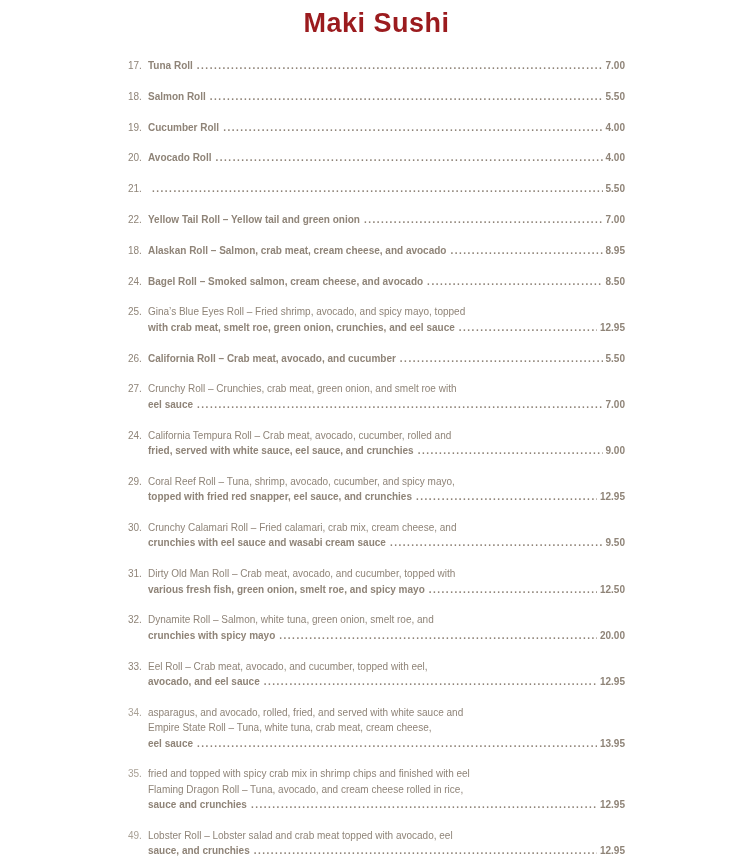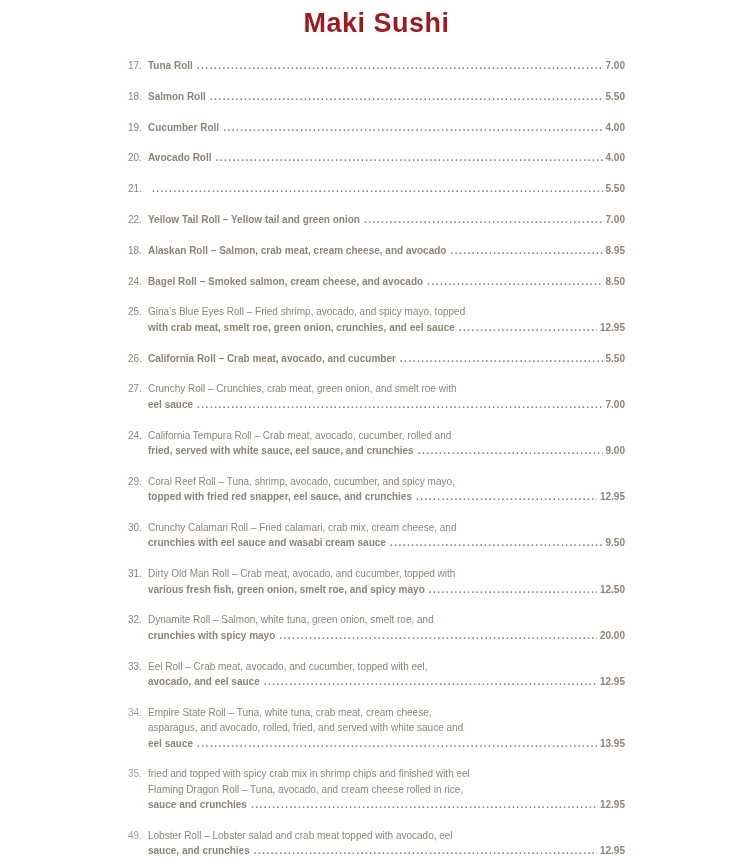--- a/index.html
+++ b/index.html
@@ -268,22 +268,22 @@
             <span class="txt">avocado, and eel sauce</span>
             <span class="dots">............................................................................................................................................................................................................................................................................................................</span>
             <span class="price">12.95</span>
           </div>
         </div>
   </div>
 
   <div class="menu-item">
     <span class="num light">34.</span>
     <div class="body">
+          <div class="line"><span class="txt">asparagus, and avocado, rolled, fried, and served with white sauce and</span></div>
           <div class="line"><span class="txt">Empire State Roll – Tuna, white tuna, crab meat, cream cheese,</span></div>
-          <div class="line"><span class="txt">asparagus, and avocado, rolled, fried, and served with white sauce and</span></div>
           <div class="line last">
             <span class="txt">eel sauce</span>
             <span class="dots">............................................................................................................................................................................................................................................................................................................</span>
             <span class="price">13.95</span>
           </div>
         </div>
   </div>
 
   <div class="menu-item">
     <span class="num light">35.</span>

